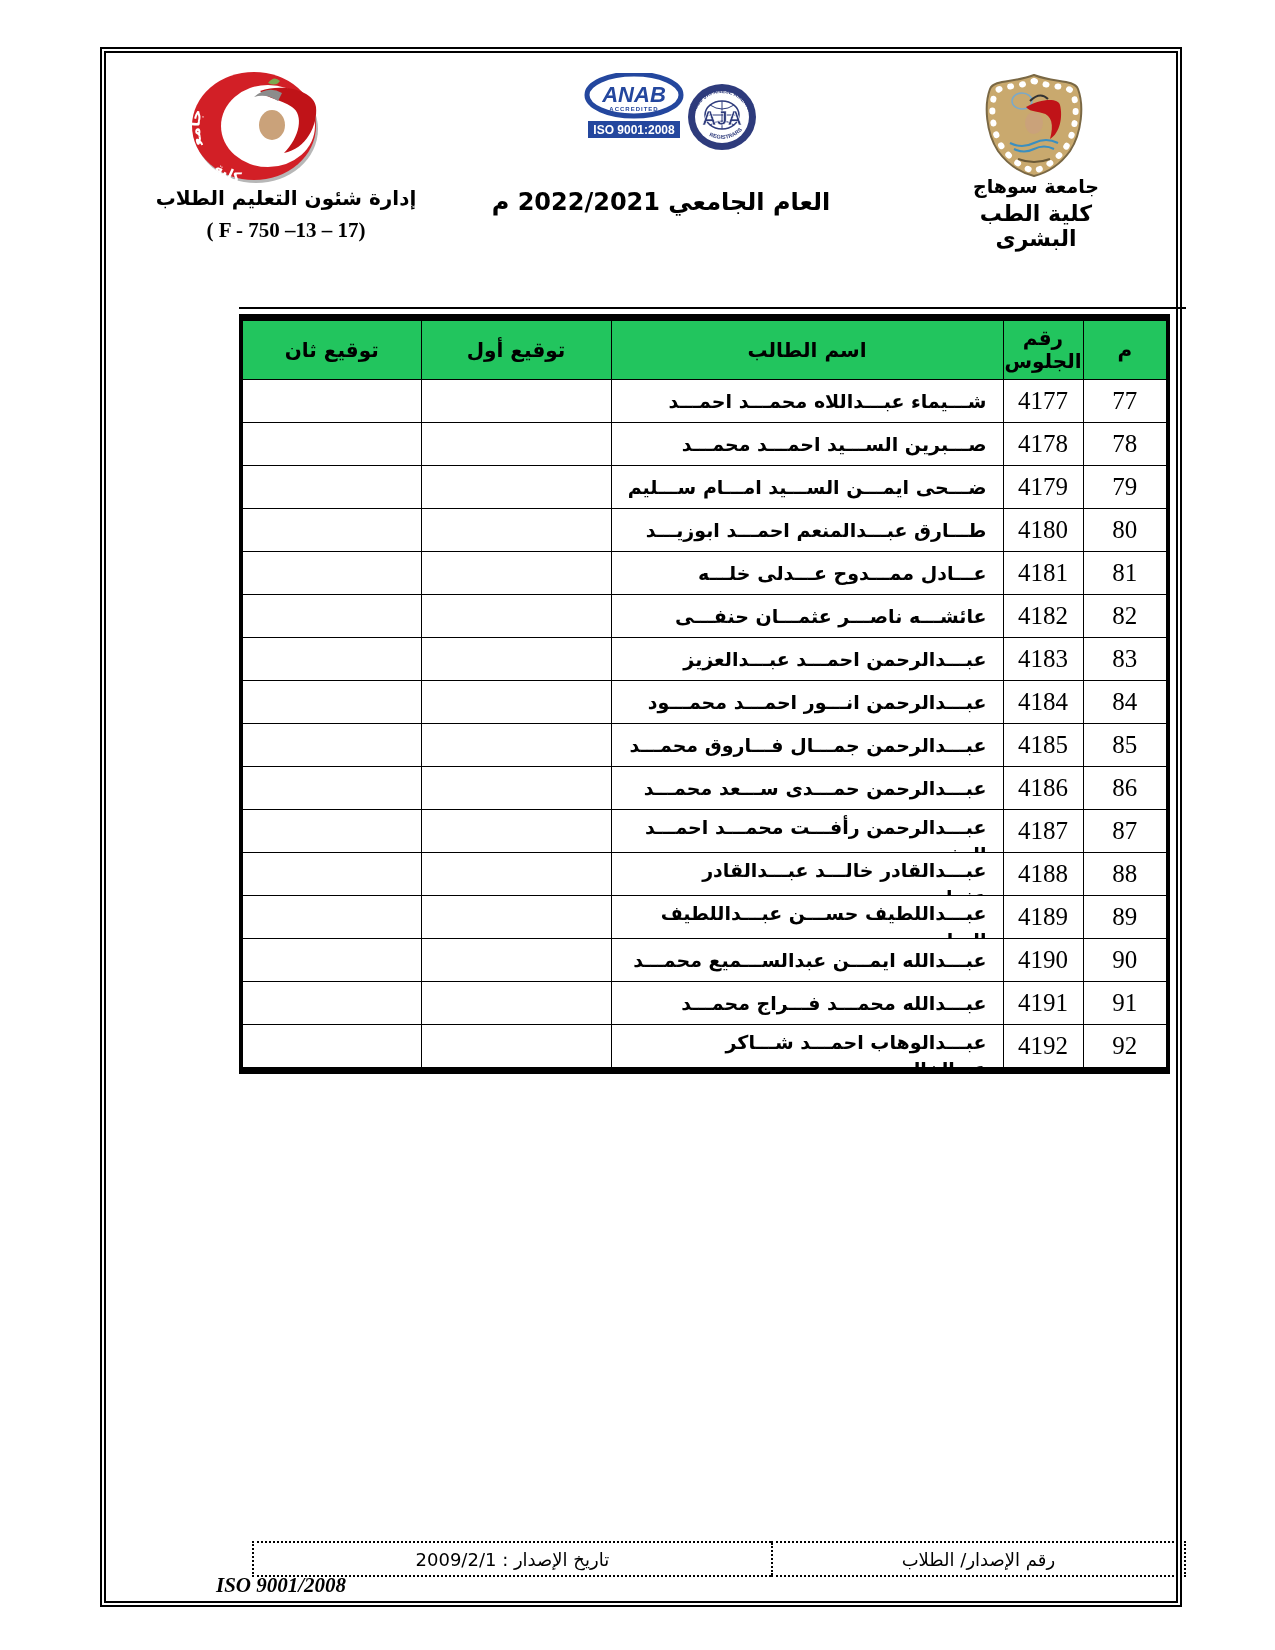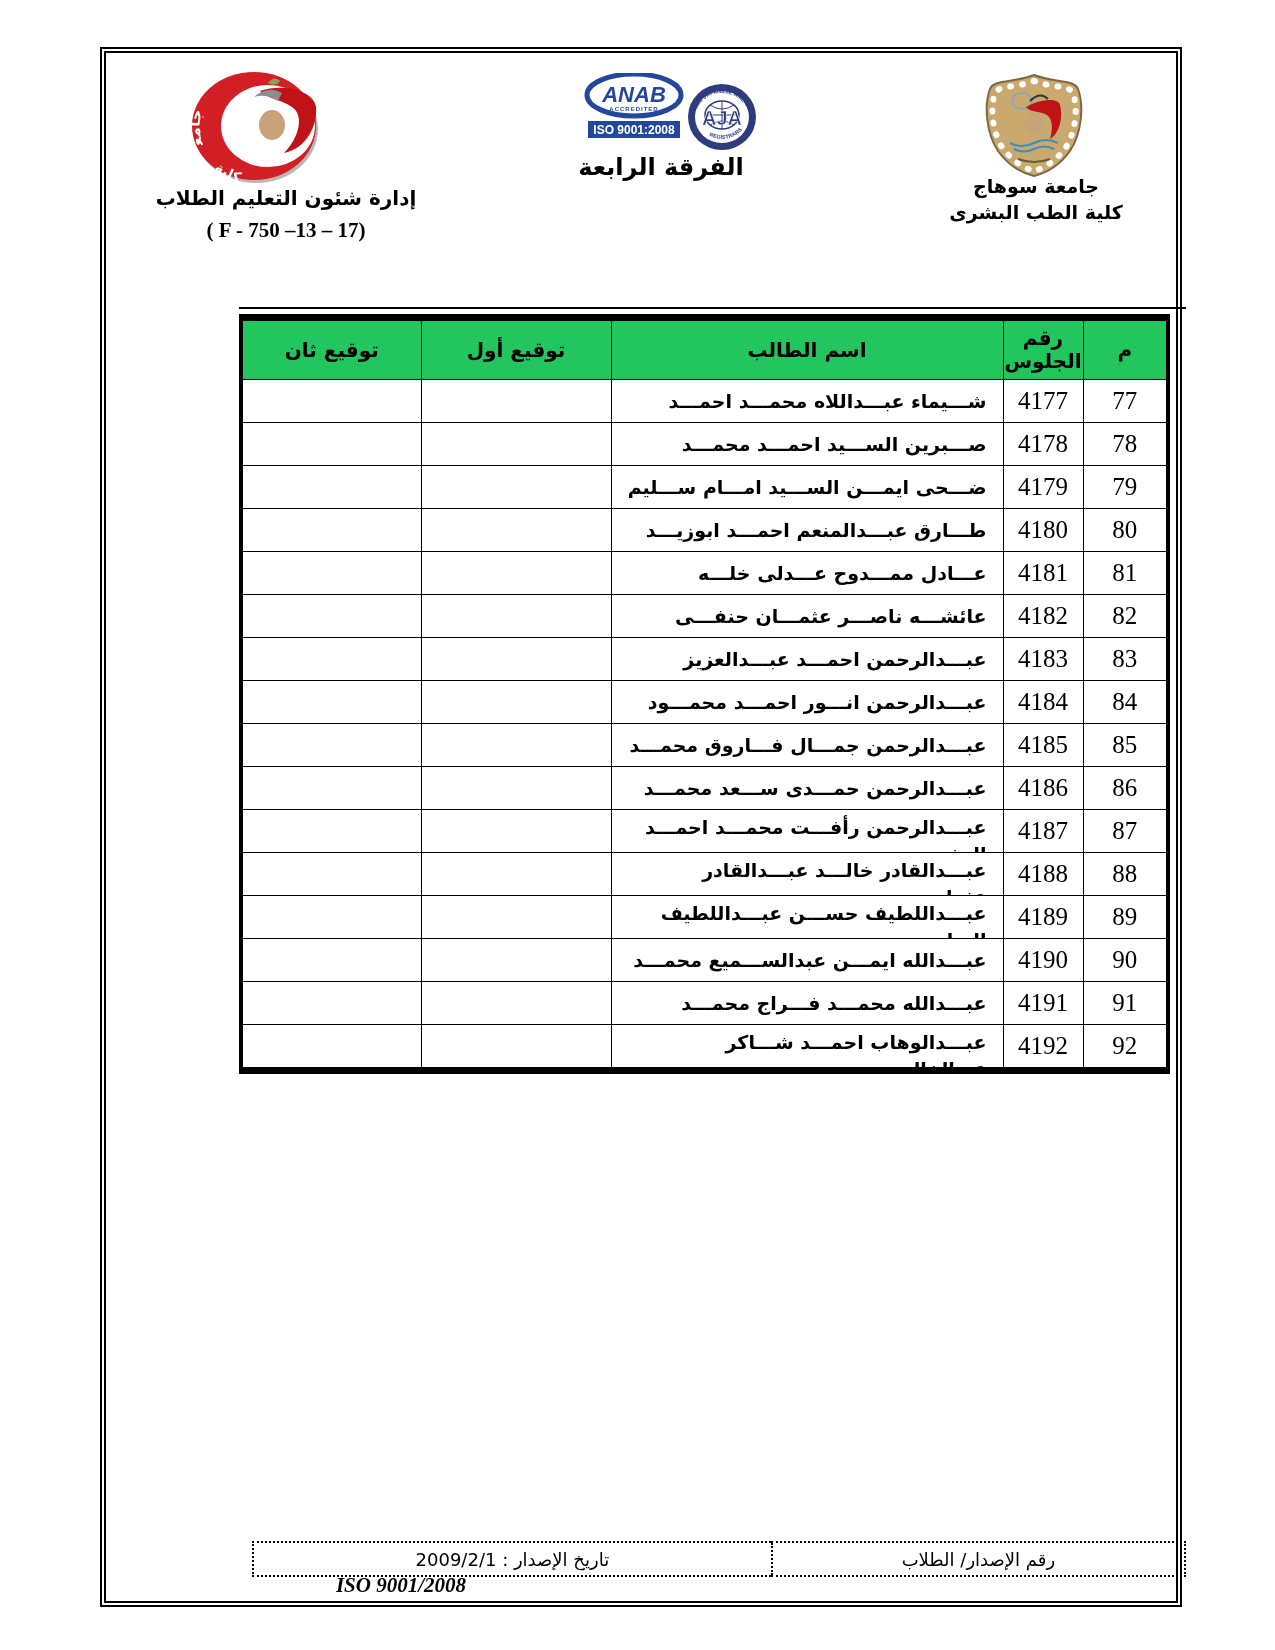--- a/index.html
+++ b/index.html
@@ -8,21 +8,21 @@
   .abs{position:absolute;}
   .rtl{direction:rtl;}
   .center{text-align:center;}
 
   
   .dept-line{left:40px;top:133px;width:280px;font-size:20px;font-weight:bold;}
   .form-code{left:40px;top:165px;width:280px;font-size:21px;font-weight:bold;font-family:"Liberation Serif",serif;direction:ltr;}
   .title1{left:380px;top:100px;width:350px;font-size:24px;font-weight:bold;}
   .title2{left:350px;top:135px;width:410px;font-size:24px;font-weight:bold;}
   .univ-name{left:830px;top:122px;width:200px;font-size:19px;font-weight:bold;}
-  .fac-name{left:830px;top:148px;width:200px;font-size:19px;font-weight:bold;}
+  .fac-name{left:830px;top:148px;width:200px;font-size:22px;font-weight:bold;}
 
   
   .logo-left{left:58px;top:10px;width:190px;height:126px;}
   .logo-anab{left:478px;top:20px;width:100px;height:68px;}
   .logo-aja{left:580px;top:28px;width:72px;height:72px;}
   .logo-crest{left:868px;top:18px;width:120px;height:108px;}
 
   
   .tbl-topline{left:133px;top:254px;width:947px;height:2px;background:#000;}
   table.students{position:absolute;left:133px;top:261px;border-collapse:collapse;table-layout:fixed;background:#fff;
@@ -35,21 +35,21 @@
   .name-wrap{height:42px;overflow:hidden;padding-right:16px;}
   .nline1{font-size:19px;font-weight:bold;line-height:42px;white-space:nowrap;}
   .two .nline1{line-height:34px;}
   .nline2{font-size:19px;font-weight:bold;line-height:20px;white-space:nowrap;}
   th.h-seat{font-size:19px;}
 
   
   .footer-tbl{position:absolute;left:146px;top:1488px;width:934px;height:30px;border-collapse:collapse;direction:rtl;}
   .footer-tbl td{border:2px dotted #000;border-left:1px solid #555;font-size:18px;text-align:center;height:30px;}
   .footer-tbl td:last-child{border-left:2px dotted #000;}
-  .iso-line{left:110px;top:1520px;width:250px;font-size:21px;font-weight:bold;font-style:italic;font-family:"Liberation Serif",serif;direction:ltr;text-align:right;}
+  .iso-line{left:110px;top:1520px;width:250px;font-size:21px;font-weight:bold;font-style:italic;font-family:"Liberation Serif",serif;direction:ltr;text-align:left;}
 </style>
 </head>
 <body>
 
 <div class="page-border">
 
   <div class="abs logo-left">
     <svg width="190" height="126" viewBox="0 0 190 126">
       <defs>
         <path id="arcTop" d="M 38,78 A 58,50 0 0 1 150,50"></path>
@@ -96,21 +96,21 @@
       <text x="36" y="44" text-anchor="middle" font-size="20" font-weight="bold" fill="#2e3b7c" stroke="#ffffff" stroke-width="0.6" font-family="Liberation Sans, sans-serif">AJA</text>
       <text font-size="5.5" font-weight="bold" fill="#2e3b7c" font-family="Liberation Sans, sans-serif">
         <textPath href="#ajaTop" startOffset="4%">ANGLO JAPANESE AMERICAN</textPath>
       </text>
       <text font-size="5.5" font-weight="bold" fill="#2e3b7c" font-family="Liberation Sans, sans-serif">
         <textPath href="#ajaBot" startOffset="28%">REGISTRARS</textPath>
       </text>
     </svg>
   </div>
 
-  <div class="abs rtl center title1">الفرقة الرابعة</div>
+  <div class="abs rtl center title2">العام الجامعي 2022/2021 م</div>
 
   <div class="abs logo-crest">
     <svg width="120" height="108" viewBox="0 0 120 108">
       <path d="M 60,4 C 80,12 100,8 104,18 C 110,34 108,62 96,80 C 86,94 72,102 60,105 C 48,102 34,94 24,80 C 12,62 10,34 16,18 C 20,8 40,12 60,4 Z" fill="#c9a96e" stroke="#7a6844" stroke-width="2"></path>
       <path d="M 60,10 C 78,17 95,14 99,22 C 104,36 102,60 92,76 C 83,89 71,97 60,100 C 49,97 37,89 28,76 C 18,60 16,36 21,22 C 25,14 42,17 60,10 Z" fill="none" stroke="#ffffff" stroke-width="6" stroke-dasharray="1 11" stroke-linecap="round"></path>
       <ellipse cx="48" cy="30" rx="10" ry="8" fill="none" stroke="#7aa9c9" stroke-width="1.5"></ellipse>
       <path d="M 52,36 C 66,28 84,26 86,34 C 89,46 86,62 76,68 C 80,54 78,44 68,42 C 60,40 55,40 52,36 Z" fill="#c01318"></path>
       <ellipse cx="60" cy="52" rx="9" ry="11" fill="#caa27a"></ellipse>
       <path d="M 56,30 q 10,-10 18,-2" fill="none" stroke="#333" stroke-width="2"></path>
       <path d="M 36,72 q 12,6 24,0 q 12,-6 24,0 M 40,78 q 10,5 20,0 q 10,-5 20,0" fill="none" stroke="#3a8fc0" stroke-width="2"></path>

